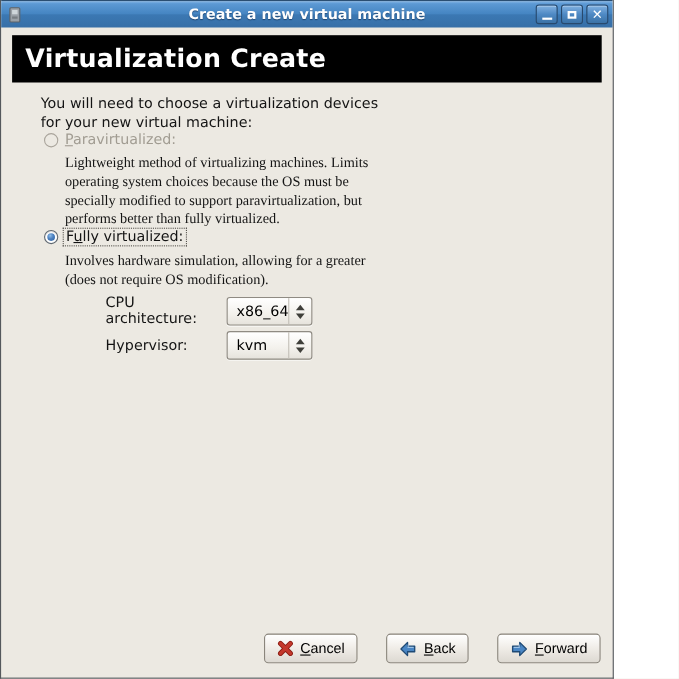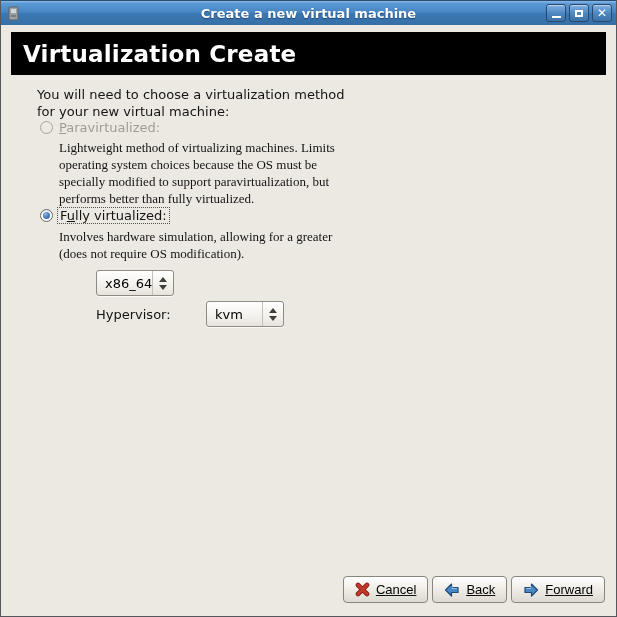--- a/index.html
+++ b/index.html
@@ -1,20 +1,20 @@
 <!DOCTYPE html>
 <html><head>
 <meta charset="utf-8">
 <style>
   * { margin:0; padding:0; box-sizing:border-box; }
   html,body { width:617px; height:617px; }
   body { font-family:"DejaVu Sans","Liberation Sans",sans-serif; font-size:13px; color:#141414; }
 
   .window {
-    width:617px; height:617px; position:relative;
+    width:558px; height:617px; position:relative;
     background:#ece9e2;
     border:1px solid #54585c;
     border-top:none;
     overflow:hidden;
   }
 
   
   .titlebar {
     height:25px; width:100%;
     background:linear-gradient(to bottom,#8ab9e8 0%,#5c99d4 10%,#4585c2 48%,#3b78b3 52%,#376fa7 100%);
@@ -81,21 +81,21 @@
   }
   .combo-value { flex:1; display:flex; align-items:center; padding-left:8px; color:#000; }
   .combo-arrows {
     width:21px; border-left:1px solid #c3bfb7;
     display:flex; flex-direction:column; align-items:center; justify-content:center; gap:3px;
   }
   .tri-up { width:0; height:0; border-left:4px solid transparent; border-right:4px solid transparent; border-bottom:5px solid #3f3f3a; }
   .tri-down { width:0; height:0; border-left:4px solid transparent; border-right:4px solid transparent; border-top:5px solid #3f3f3a; }
 
   
-  .btn-row { position:absolute; right:11px; bottom:13px; display:flex; gap:4px;text-decoration:underline; }
+  .btn-row { position:absolute; right:11px; bottom:13px; display:flex; gap:26px; }
   .btn {
     height:27px; padding:0 11px; display:flex; align-items:center; gap:6px;
     border:1px solid #8a857c; border-radius:4px;
     background:linear-gradient(to bottom,#ffffff 0%,#f1eee9 45%,#ddd9d2 100%);
     box-shadow:inset 0 1px 0 rgba(255,255,255,.8);
     font-size:13px; color:#000; cursor:pointer;
   }
   .btn svg { display:block; }
 </style>
 </head>
@@ -123,21 +123,21 @@
     </div>
   </div>
 
   <div class="banner">
     <span class="banner-title">Virtualization Create</span>
   </div>
 
   <div class="content">
 
     <div class="intro">
-      <div>You will need to choose a virtualization method</div>
+      <div>You will need to choose a virtualization devices</div>
       <div>for your new virtual machine:</div>
     </div>
 
     <div class="option-row">
       <div class="radio disabled"></div>
       <div class="option-label disabled"><span></span><span class="mn">P</span><span>aravirtualized:</span></div>
     </div>
     <div class="desc">
       <div>Lightweight method of virtualizing machines. Limits</div>
       <div>operating system choices because the OS must be</div>
@@ -149,20 +149,21 @@
       <div class="radio selected"></div>
       <div class="option-label focused"><span>F</span><span class="mn">u</span><span>lly virtualized:</span></div>
     </div>
     <div class="desc">
       <div>Involves hardware simulation, allowing for a greater</div>
       <div>(does not require OS modification).</div>
     </div>
 
     <div class="form">
       <div class="form-row">
+        <div class="form-label">CPU architecture:</div>
         <div class="combo">
           <div class="combo-value">x86_64</div>
           <div class="combo-arrows">
             <div class="tri-up"></div>
               <div class="tri-down"></div>
           </div>
         </div>
       </div>
       <div class="form-row">
         <div class="form-label">Hypervisor:</div>

